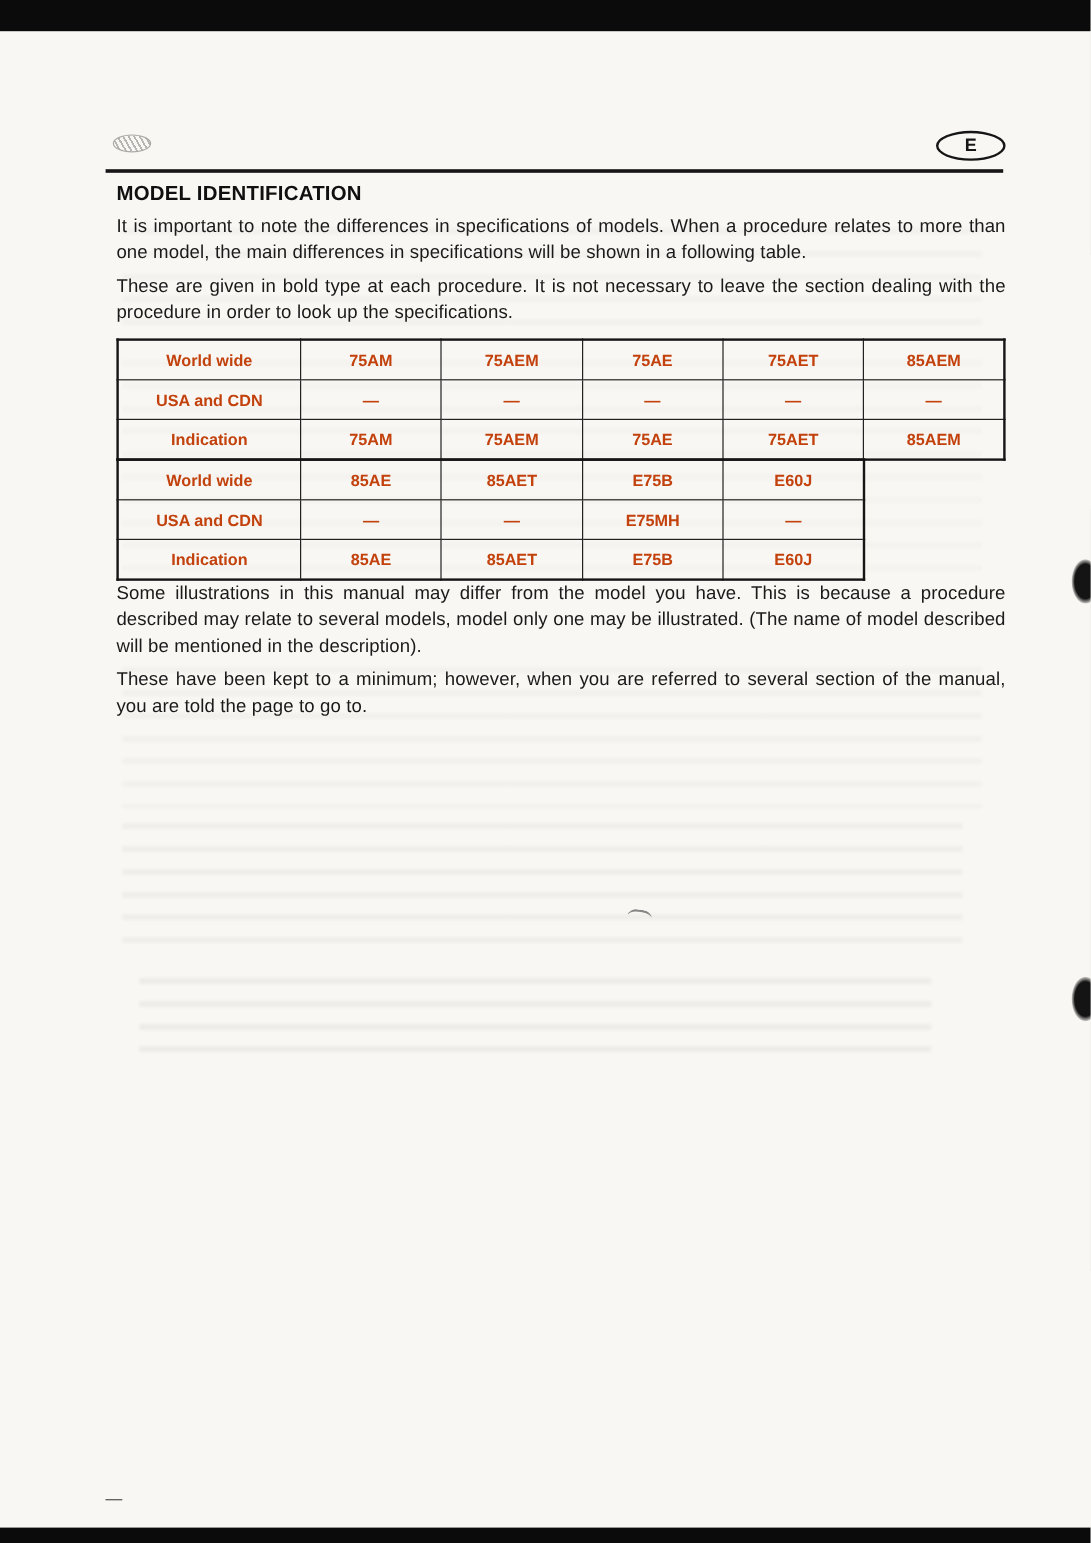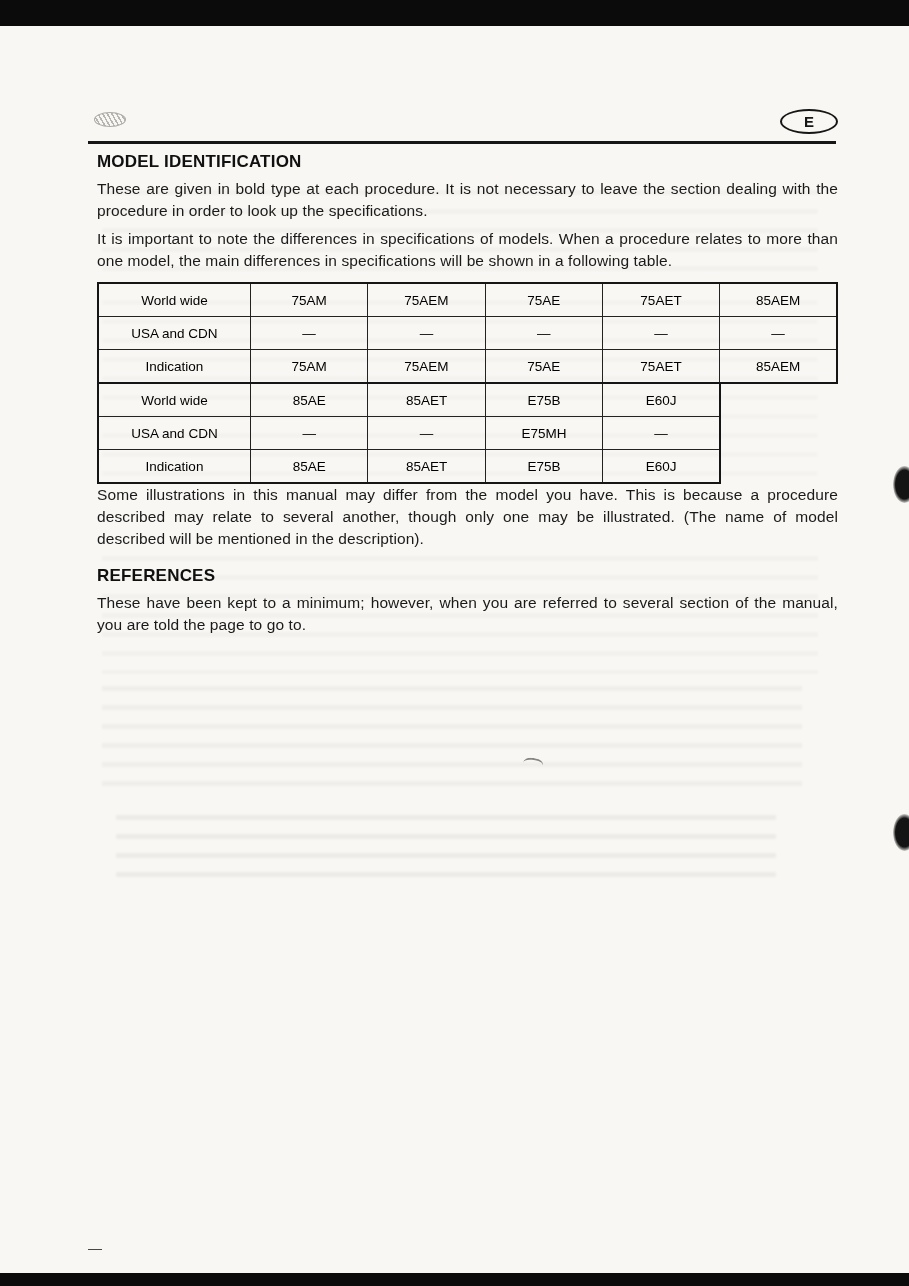--- a/index.html
+++ b/index.html
@@ -28,21 +28,21 @@
   h1.section.first{margin-top:2px;}
   p.body{
     font-size:15.5px;line-height:1.42;margin:0 0 6px 0;
     text-align:justify;letter-spacing:.1px;color:#1a1a1a;
   }
   table.models{border-collapse:collapse;table-layout:fixed;border:2.5px solid #151515;}
   table.t1{width:741px;margin-top:10px;}
   table.t2{width:624px;margin-top:-2px;}
   table.models td{
     border:1.5px solid #222;height:32px;text-align:center;
-    font-size:13.5px;font-weight:normal;padding:0;color:#000000;
+    font-size:13.5px;font-weight:bold;padding:0;color:#c2410c;
   }
   
   .ghost{
     position:absolute;pointer-events:none;
     background:repeating-linear-gradient(180deg,rgba(110,110,110,.30) 0 5px,transparent 5px 19px);
     filter:blur(1.3px);
   }
   .ghost.ga{left:102px;top:190px;width:716px;height:82px;opacity:.14;}
   .ghost.gb{left:102px;top:300px;width:716px;height:180px;opacity:.10;}
   .ghost.gc{left:102px;top:556px;width:716px;height:118px;opacity:.15;}
@@ -78,22 +78,22 @@
 
   <div class="ghost ga"></div>
   <div class="ghost gb"></div>
   <div class="ghost gc"></div>
   <div class="ghost gd"></div>
   <div class="ghost ge"></div>
 
   <div class="content">
 
     <h1 class="section first">MODEL IDENTIFICATION</h1>
+    <p class="body">It is important to note the differences in specifications of models. When a procedure relates to more than one model, the main differences in specifications will be shown in a following table.</p>
     <p class="body">These are given in bold type at each procedure. It is not necessary to leave the section dealing with the procedure in order to look up the specifications.</p>
-    <p class="body">It is important to note the differences in specifications of models. When a procedure relates to more than one model, the main differences in specifications will be shown in a following table.</p>
 
     <table class="models t1">
       <colgroup>
         <col style="width:152px">
           <col style="width:117px">
           <col style="width:117px">
         <col style="width:117px">
           <col style="width:117px">
           <col style="width:117px">
       </colgroup>
@@ -151,23 +151,22 @@
       <tr>
         <td>Indication</td>
         <td>85AE</td>
         <td>85AET</td>
         <td>E75B</td>
         <td>E60J</td>
       </tr>
     </tbody>
       </table>
 
-    <p class="body">Some illustrations in this manual may differ from the model you have. This is because a procedure described may relate to several another, though only one may be illustrated. (The name of model described will be mentioned in the description).</p>
+    <p class="body">Some illustrations in this manual may differ from the model you have. This is because a procedure described may relate to several models, model only one may be illustrated. (The name of model described will be mentioned in the description).</p>
 
-    <h1 class="section">REFERENCES</h1>
     <p class="body">These have been kept to a minimum; however, when you are referred to several section of the manual, you are told the page to go to.</p>
 
   </div>
 
   <div class="blob b1"></div>
   <div class="blob b2"></div>
   <div class="squiggle"></div>
   <div class="dash">—</div>
 
   <div class="bottombar"></div>

